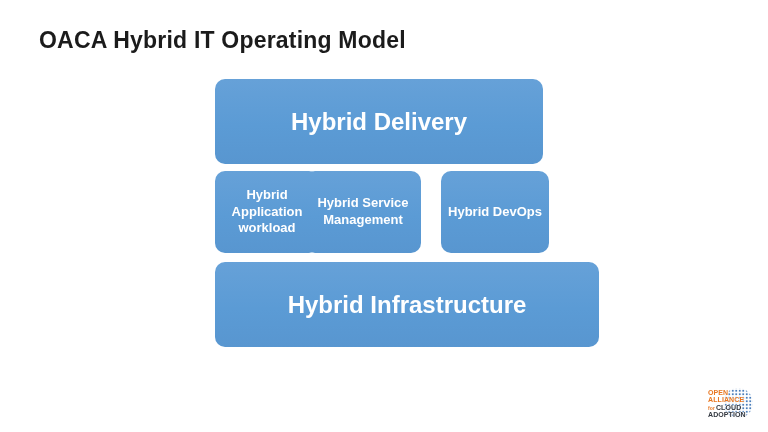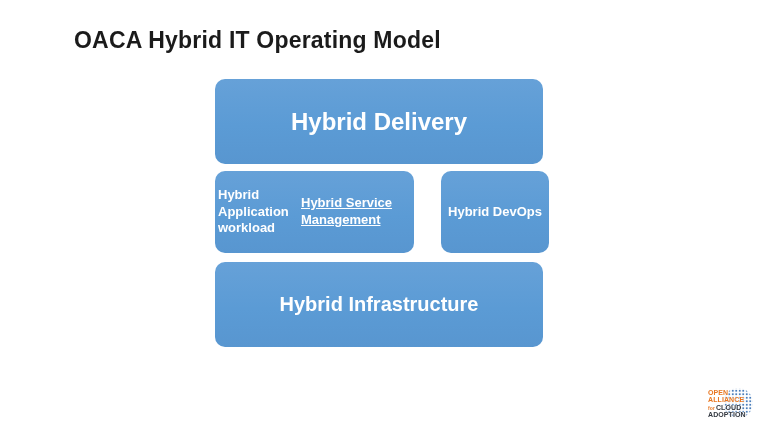--- a/index.html
+++ b/index.html
@@ -13,45 +13,45 @@
   .slide { position: absolute; inset: 0; }
 
   .title {
     position: absolute;
     left: 39px; top: 27px;
     font-size: 23px;
     font-weight: 700;
     color: #1b1b1b;
     letter-spacing: 0.2px;
     white-space: nowrap;
-    margin-left: 35px;
   }
 
   .diagram {
     position: absolute;
     left: 215px; top: 79px;
     width: 328px; height: 268px;
   }
   .box {
     position: absolute;
     background: linear-gradient(180deg, #66a1d8 0%, #5b9bd5 55%, #5896d0 100%);
     border-radius: 10px;
     color: #ffffff;
     font-weight: 700;
     display: flex;
     align-items: center;
     justify-content: center;
+    text-align: center;
     box-sizing: border-box;
   }
   .box-top    { left: 0;   top: 0;    width: 328px; height: 85px; font-size: 24px; }
   .box-mid    {             top: 92px;               height: 82px; font-size: 13px; line-height: 1.3; padding: 0 3px; }
   .box-mid-1  { left: 0;                width: 104px;  }
-  .box-mid-2  { left: 83px;             width: 116px; text-decoration: underline; }
+  .box-mid-2  { left: 90px;             width: 116px; }
   .box-mid-3  { left: 226px;            width: 108px; }
-  .box-bottom { left: 0;   top: 183px; width: 328px; height: 85px; font-size: 20px; }
+  .box-bottom { left: 0;   top: 183px; width: 384px; height: 85px; font-size: 24px; }
 
   
   .logo {
     position: absolute;
     left: 706px; top: 385px;
     width: 48px; height: 38px;
   }
   .logo-globe {
     position: absolute;
     right: 1px; top: 3px;

